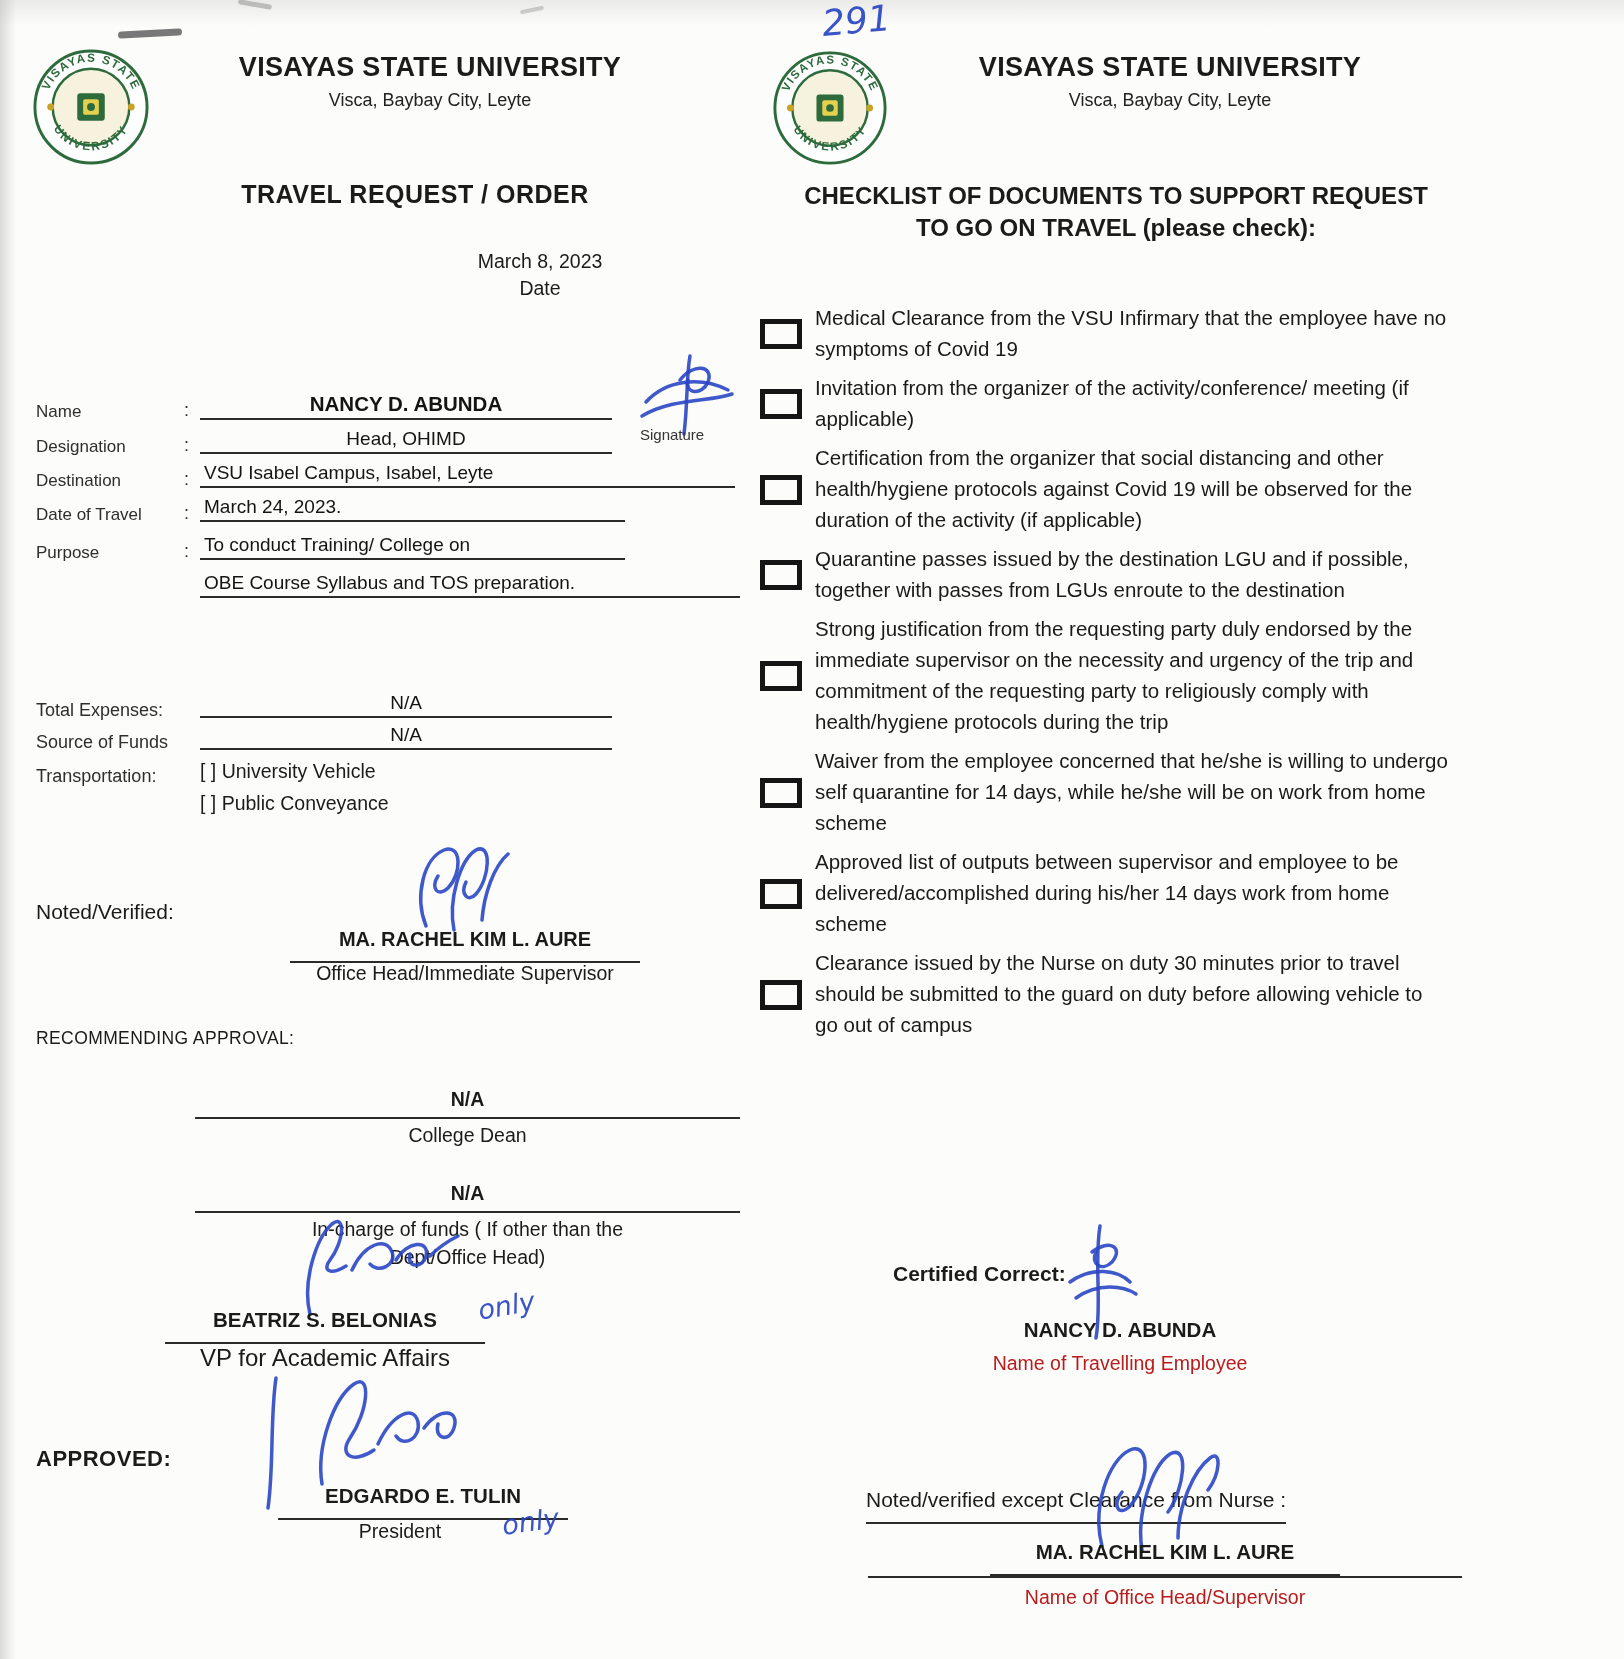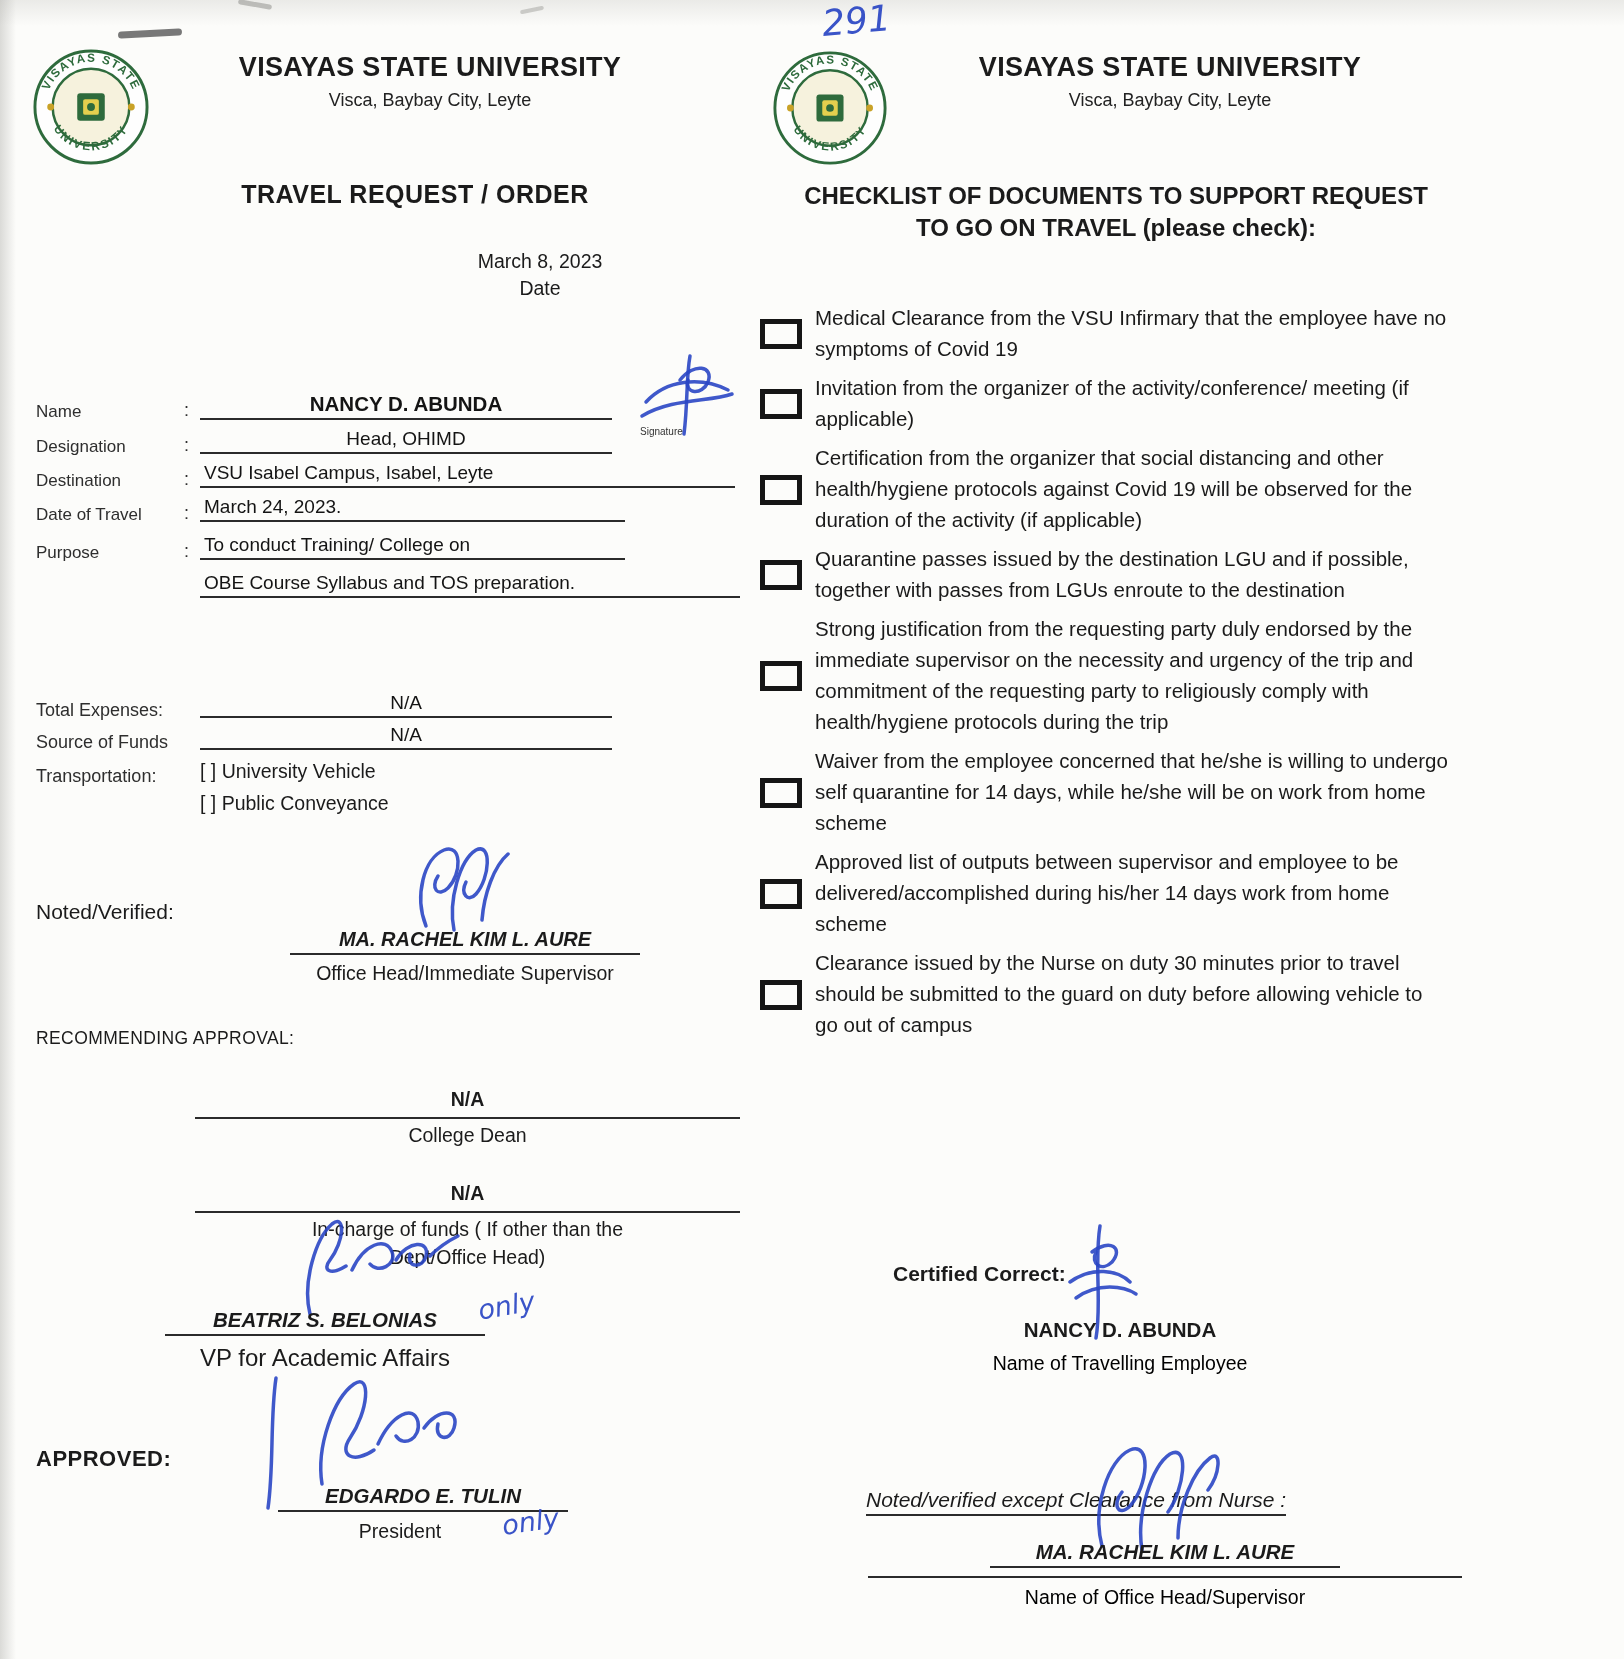--- a/index.html
+++ b/index.html
@@ -12,35 +12,35 @@
   .abs { position:absolute; }
   .center { text-align:center; }
   .bold { font-weight:bold; }
   .flabel { position:absolute; left:36px; font-size:17px; color:#2e2e2e; }
   .fcolon { position:absolute; left:184px; font-size:18px; color:#2e2e2e; }
   .fvalue {
     position:absolute; left:200px; font-size:19px; color:#141414;
     border-bottom:2px solid #2b2b2b; padding:0 4px 2px 4px;
   }
   .u-line { position:absolute; border-top:2.4px solid #2b2b2b; height:0; }
-  .named-line { border-bottom:2px solid #2b2b2b; padding-bottom:2px;font-style:italic; }
+  .named-line { border-bottom:2px solid #2b2b2b; padding-bottom:10px; }
   .hw {
     position:absolute; color:#2a46c4; font-family:"DejaVu Sans", sans-serif;
     font-style:italic; opacity:.92;
   }
   .sig { position:absolute; pointer-events:none; }
   .sig path { stroke:#2a46c4; stroke-width:3.5; fill:none; stroke-linecap:round; opacity:.9; }
   .checklist { position:absolute; left:760px; top:302px; width:720px; }
   .citem { display:flex; align-items:center; margin-bottom:8px; }
   .cbox {
     flex:0 0 auto; width:42px; height:30px; border:5px solid #151515;
     margin:2px 13px 0 0; background:transparent;
   }
   .ctext { font-size:20.5px; line-height:31px; width:635px; color:#1a1a1a; }
-  .caption { font-size:19.5px; color:#000000; }
+  .caption { font-size:19.5px; color:#b91c1c; }
   .artifact { position:absolute; }
 </style>
 </head>
 <body>
 
 <div class="page">
 
   <div class="artifact" style="left:0; top:0; width:16px; height:1659px; background:linear-gradient(to right, rgba(140,140,135,.30), rgba(0,0,0,0));"></div>
   <div class="artifact" style="left:0; top:0; width:1624px; height:26px; background:linear-gradient(to bottom, rgba(170,170,165,.22), rgba(0,0,0,0));"></div>
   <div class="artifact" style="left:118px; top:30px; width:64px; height:7px; background:#4c4c4c; border-radius:4px; transform:rotate(-3deg); opacity:.75;"></div>
@@ -86,21 +86,21 @@
   <span class="flabel" style="top:437px;">Designation</span>
   <span class="fcolon" style="top:435px;">:</span>
   <span class="fvalue center" style="top:428px; width:412px;">Head, OHIMD</span>
 
   <svg class="sig" style="left:628px; top:350px;" width="110" height="90" viewBox="0 0 110 90">
     <path d="M62,6 C58,28 60,52 56,84"></path>
     <path d="M18,52 C38,30 72,26 100,40"></path>
     <path d="M14,66 C44,48 82,52 104,44"></path>
     <path d="M52,30 C66,12 86,16 80,32 C74,46 56,44 60,30"></path>
   </svg>
-  <span class="abs" style="left:640px; top:426px; font-size:10px; color:#333;">Signature</span>
+  <span class="abs" style="left:640px; top:426px; font-size:15px; color:#333;">Signature</span>
 
   <span class="flabel" style="top:471px;">Destination</span>
   <span class="fcolon" style="top:469px;">:</span>
   <span class="fvalue" style="top:462px; width:535px;">VSU Isabel Campus, Isabel, Leyte</span>
 
   <span class="flabel" style="top:505px;">Date of Travel</span>
   <span class="fcolon" style="top:503px;">:</span>
   <span class="fvalue" style="top:496px; width:425px;">March 24, 2023.</span>
 
   <span class="flabel" style="top:543px;">Purpose</span>

